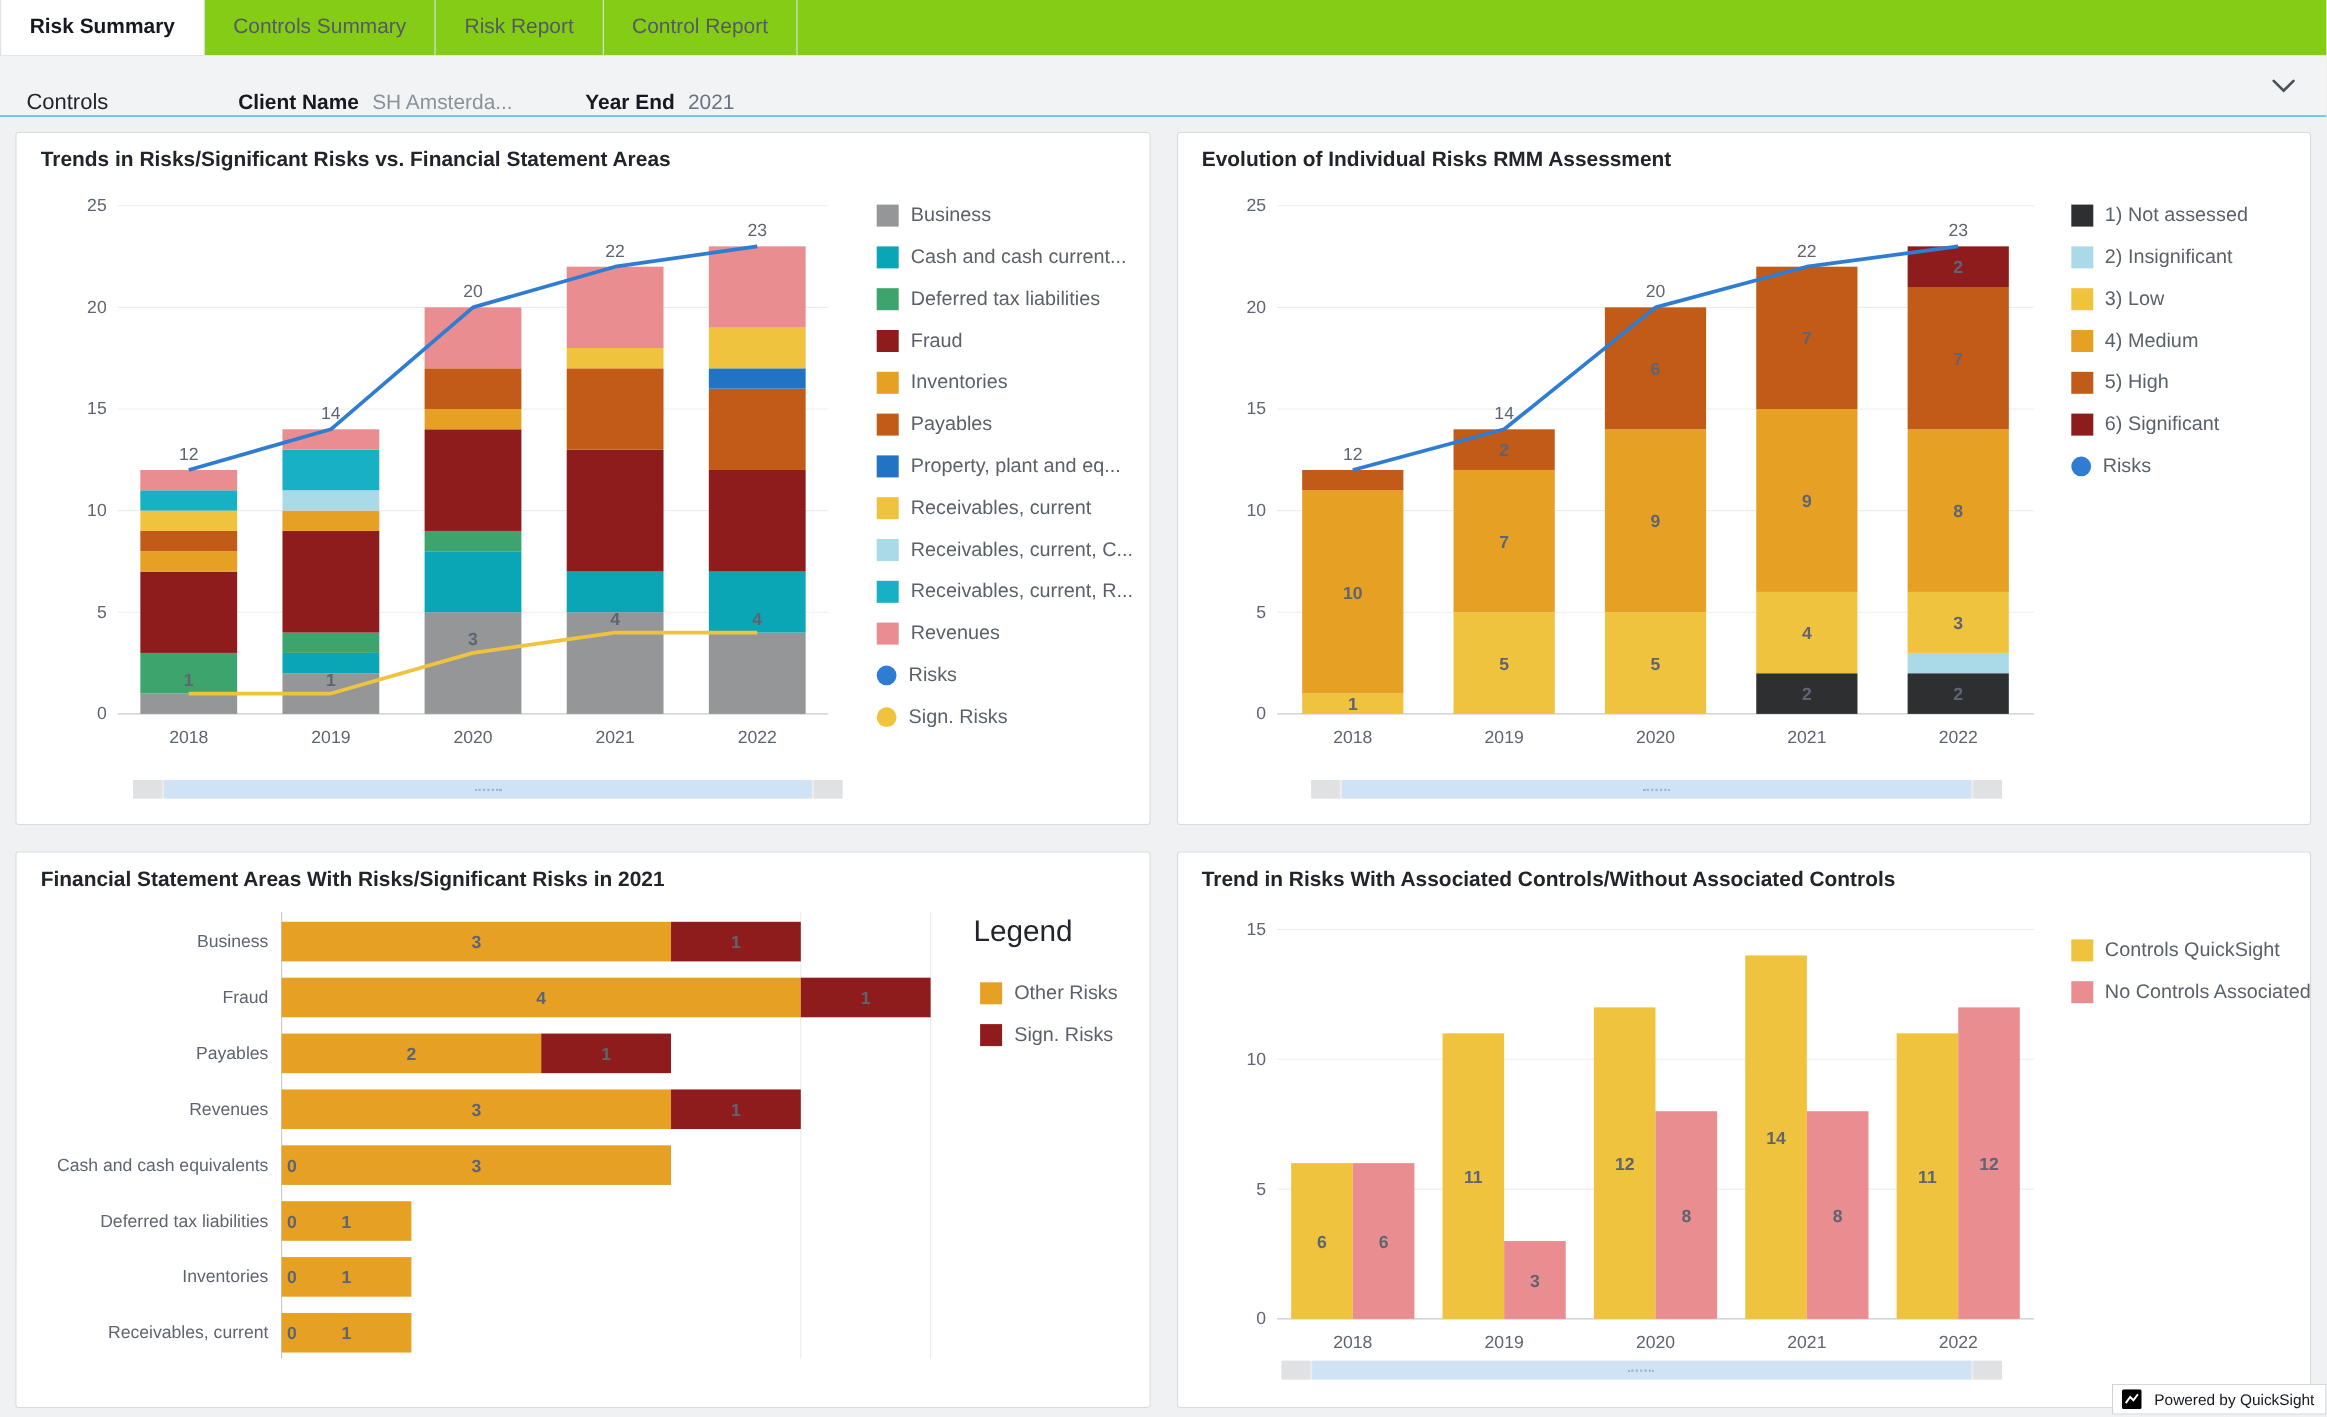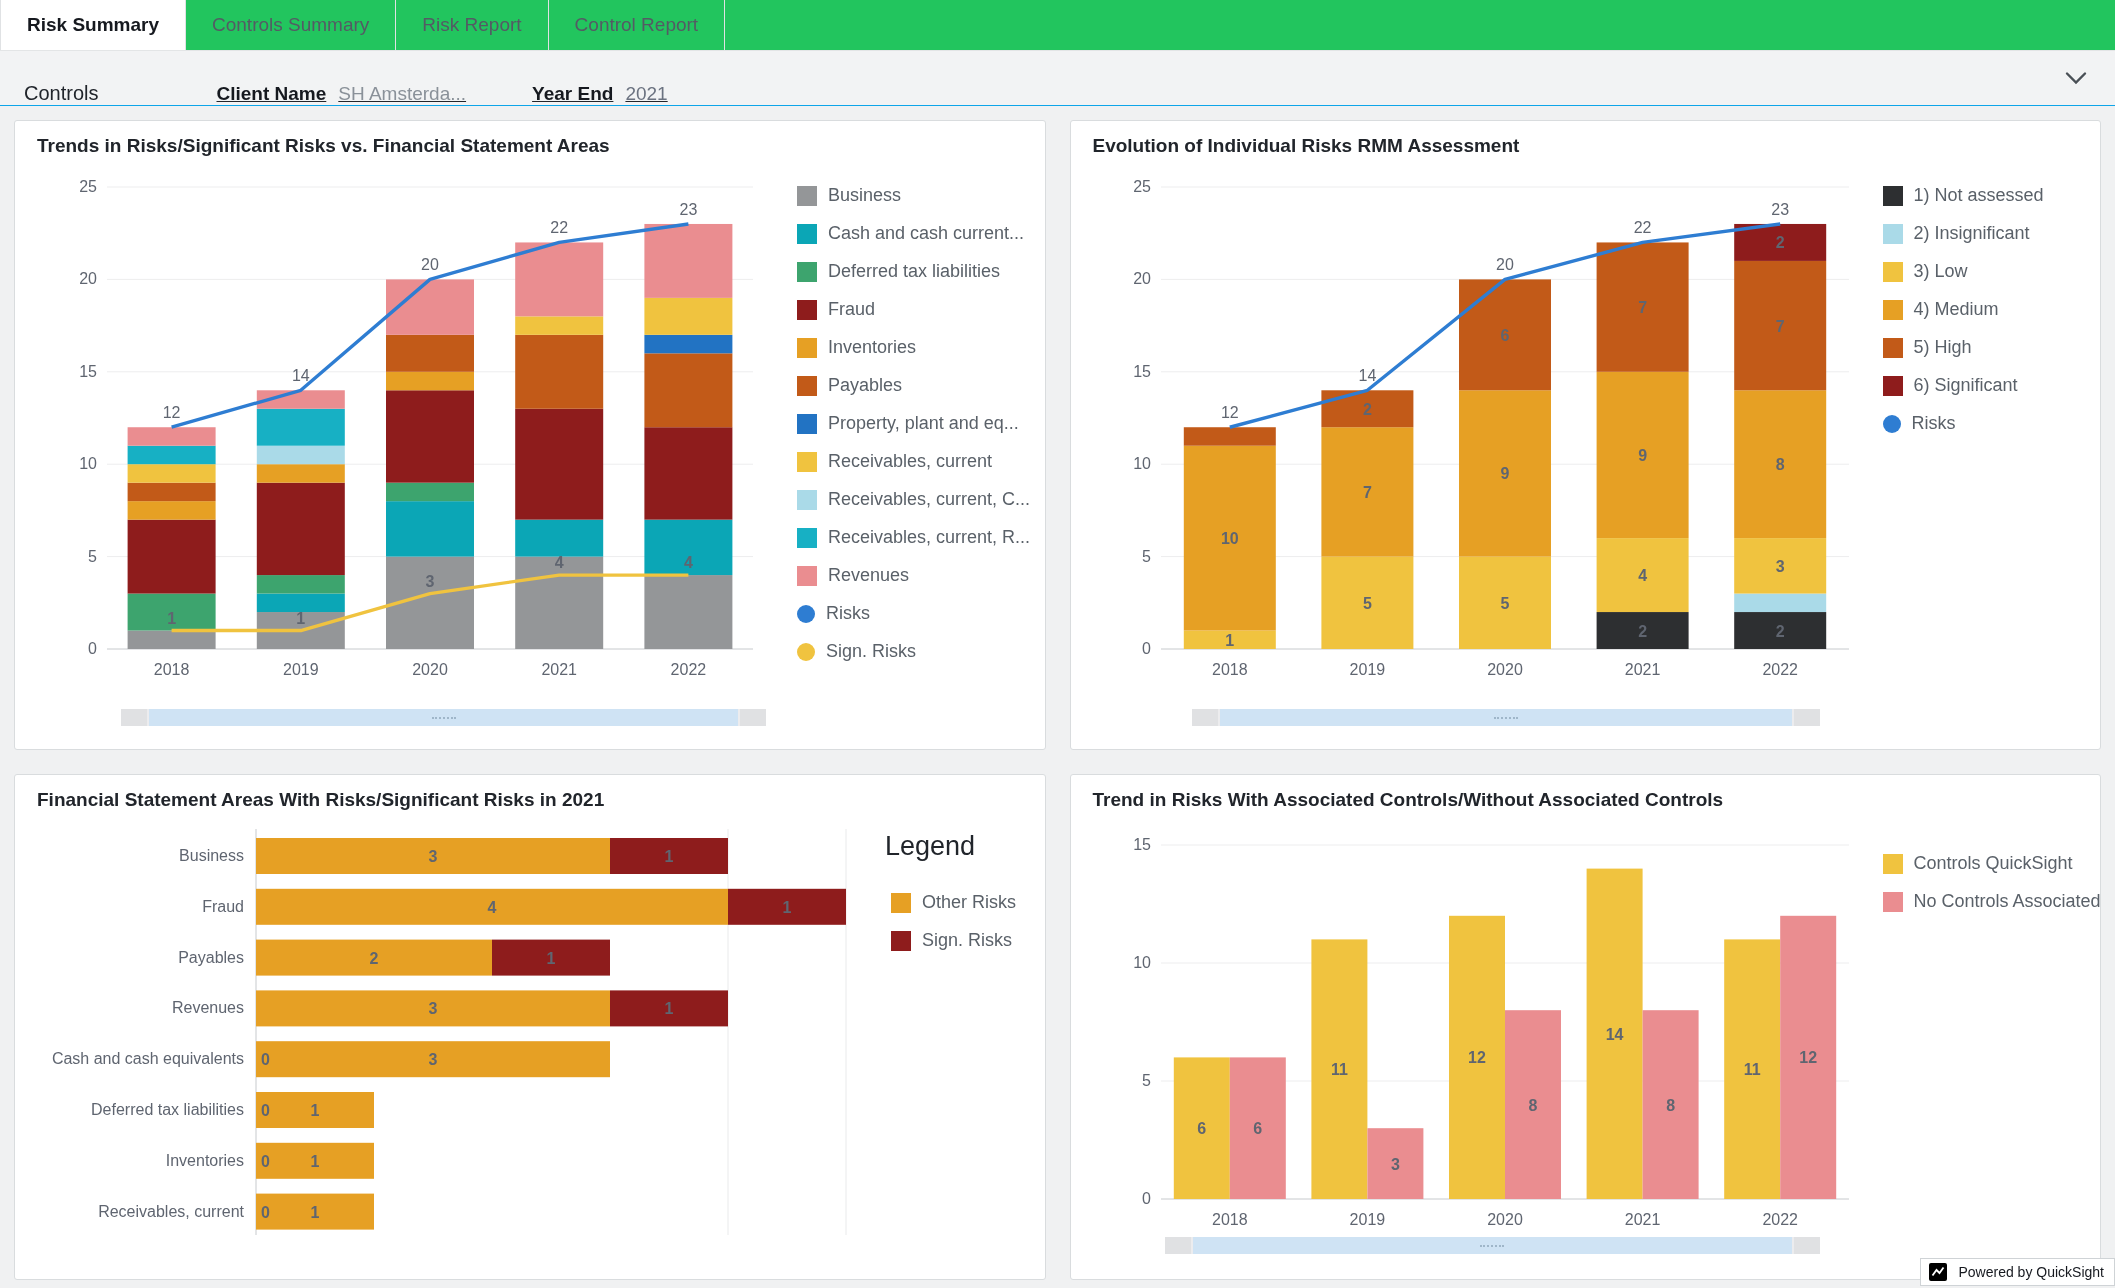--- a/index.html
+++ b/index.html
@@ -1,27 +1,27 @@
 <!DOCTYPE html>
 <html><head>
 <meta charset="utf-8">
 <style>
   html,body{margin:0;padding:0;}
   body{
     width:2115px;height:1288px;overflow:hidden;position:relative;
     background:#f0f1f2;font-family:"Liberation Sans",sans-serif;color:#21252b;
   }
   
-  .tabbar{height:50px;background:#22c55e;border-bottom:1px solid #e3e5e6;display:flex;align-items:stretch;}
+  .tabbar{height:50px;background:#84cc16;border-bottom:1px solid #e3e5e6;display:flex;align-items:stretch;}
   .tab{display:flex;align-items:center;padding:0 26px;font-size:19px;color:#545b64;border-right:1px solid #e0e2e4;cursor:pointer;white-space:nowrap;}
   .tab.active{background:#ffffff;color:#16191f;font-weight:bold;border-left:1px solid #e0e2e4;}
   
   .controlsbar{height:54px;display:flex;align-items:flex-end;padding:0 24px;background:#f2f3f4;border-bottom:1px solid #0ea5e9;position:relative;}
   .controls-title{font-size:20px;color:#21252b;margin-right:118px;}
-  .ctrl-field{display:flex;align-items:baseline;margin-right:66px;text-decoration:underline;}
+  .ctrl-field{display:flex;align-items:baseline;margin-right:66px;}
   .ctrl-label{font-weight:bold;font-size:19px;color:#16191f;margin-right:12px;}
   .ctrl-value{font-size:19px;color:#8a9199;}
   .ctrl-value.dark{color:#6b7280;}
   .chevron{position:absolute;right:28px;top:50%;transform:translateY(-50%);cursor:pointer;display:flex;}
   
   .grid{display:grid;grid-template-columns:1fr 1fr;grid-template-rows:630px 506px;gap:24px;margin:14px;}
   .panel{background:#ffffff;border:1px solid #d9dcde;border-radius:3px;padding:14px 16px;box-sizing:border-box;position:relative;overflow:hidden;}
   .panel-title{font-size:19px;font-weight:bold;color:#21252b;margin:0 0 4px 6px;}
   .panel-body{display:flex;align-items:flex-start;}
   .panel-body svg{flex:0 0 auto;}

